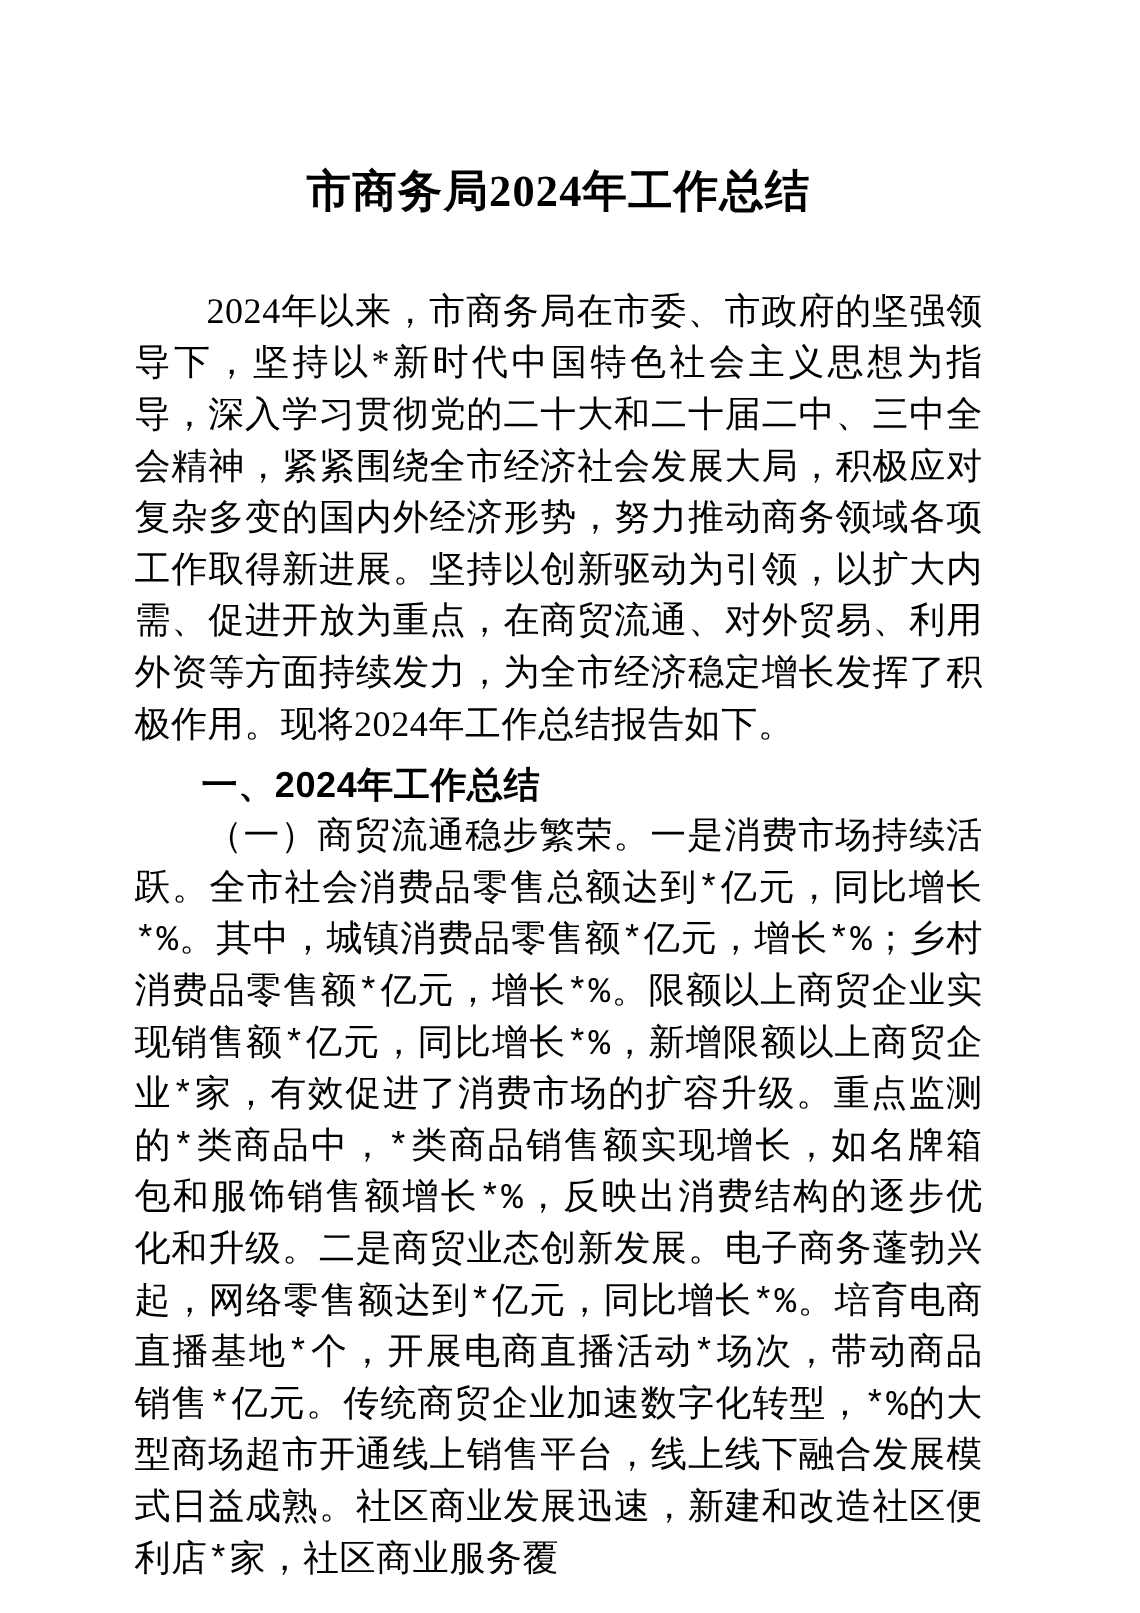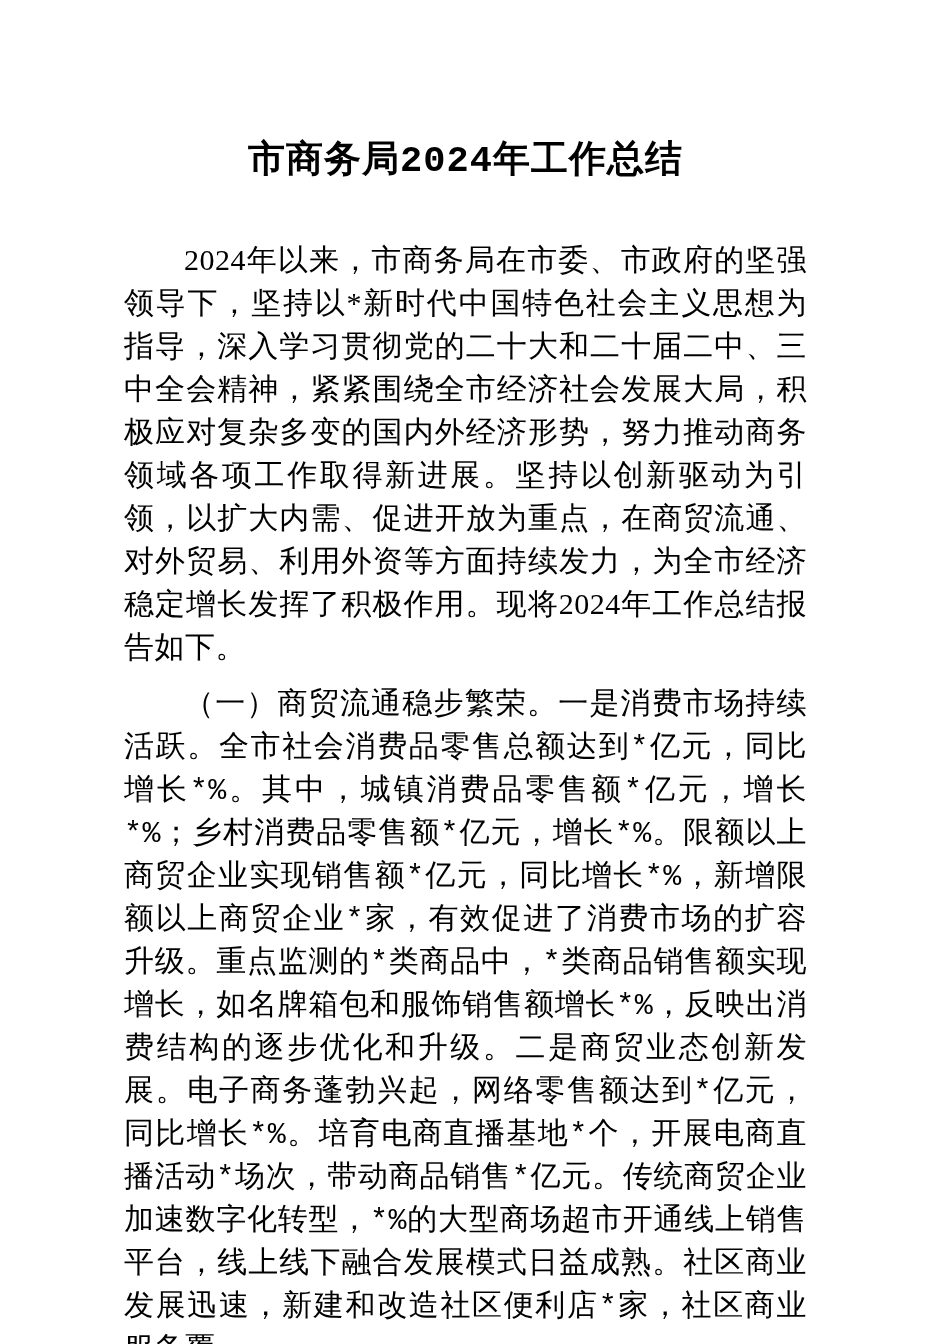--- a/index.html
+++ b/index.html
@@ -21,25 +21,25 @@
     left: 108px;
     top: 0;
     width: 715px;
   }
   .doc-title {
     margin: 136px 0 0 0;
     font-size: 37px;
     line-height: 50px;
     font-weight: bold;
     text-align: center;
-    font-family: Liberation Mono, monospace;
+    font-family: Liberation Serif, serif;
     letter-spacing: 1px;
   }
   .para {
-    margin: 16px;
+    margin: 4px;
     font-size: 30px;
     line-height: 43px;
     text-align: justify;
     text-indent: 2em;
     letter-spacing: 0.5px;
     font-family: "Liberation Serif", serif;
   }
   .intro {
     margin-top: 52px;
   }
@@ -57,15 +57,16 @@
     font-family: Liberation Mono, monospace;
   }
 </style>
 </head>
 <body>
 
 <div class="page">
   <div class="content">
     <h1 class="doc-title">市商务局2024年工作总结</h1>
     <p class="para intro">2024年以来，市商务局在市委、市政府的坚强领导下，坚持以*新时代中国特色社会主义思想为指导，深入学习贯彻党的二十大和二十届二中、三中全会精神，紧紧围绕全市经济社会发展大局，积极应对复杂多变的国内外经济形势，努力推动商务领域各项工作取得新进展。坚持以创新驱动为引领，以扩大内需、促进开放为重点，在商贸流通、对外贸易、利用外资等方面持续发力，为全市经济稳定增长发挥了积极作用。现将2024年工作总结报告如下。</p>
+    <h2 class="section-heading">一、2024年工作总结</h2>
     <p class="para section-body">（一）商贸流通稳步繁荣。一是消费市场持续活跃。全市社会消费品零售总额达到*亿元，同比增长*%。其中，城镇消费品零售额*亿元，增长*%；乡村消费品零售额*亿元，增长*%。限额以上商贸企业实现销售额*亿元，同比增长*%，新增限额以上商贸企业*家，有效促进了消费市场的扩容升级。重点监测的*类商品中，*类商品销售额实现增长，如名牌箱包和服饰销售额增长*%，反映出消费结构的逐步优化和升级。二是商贸业态创新发展。电子商务蓬勃兴起，网络零售额达到*亿元，同比增长*%。培育电商直播基地*个，开展电商直播活动*场次，带动商品销售*亿元。传统商贸企业加速数字化转型，*%的大型商场超市开通线上销售平台，线上线下融合发展模式日益成熟。社区商业发展迅速，新建和改造社区便利店*家，社区商业服务覆</p>
   </div>
 </div>
 
 </body></html>

